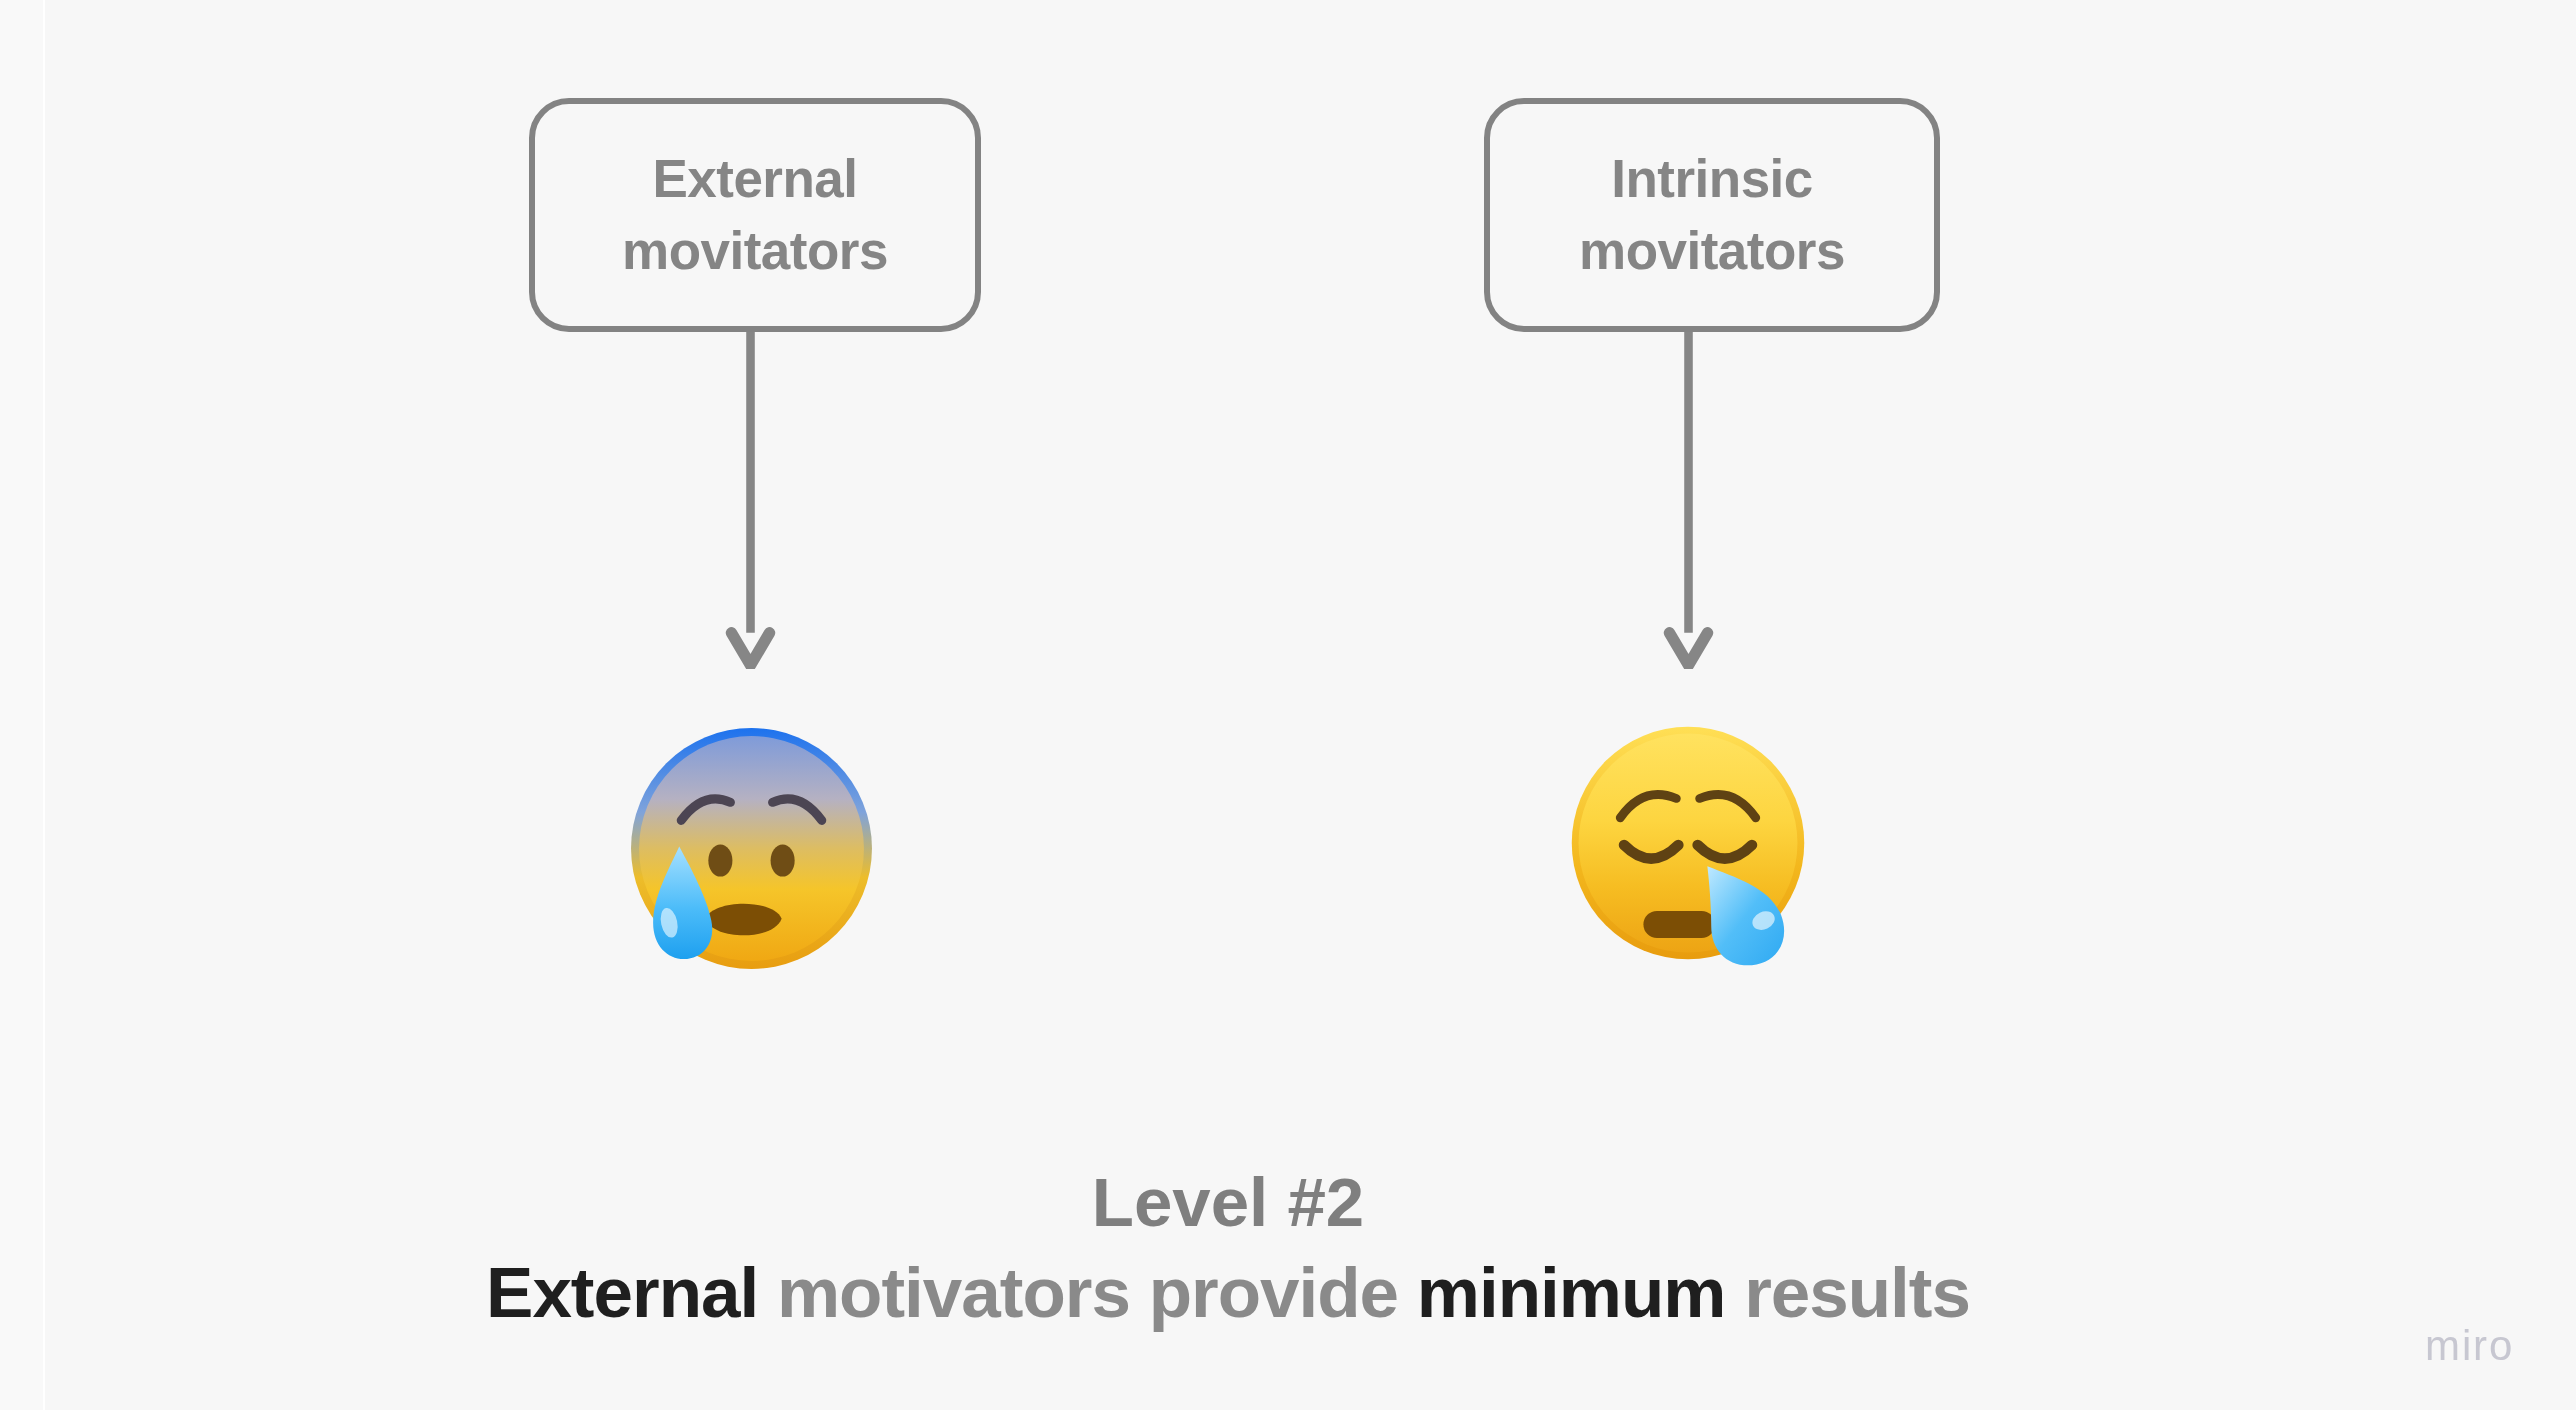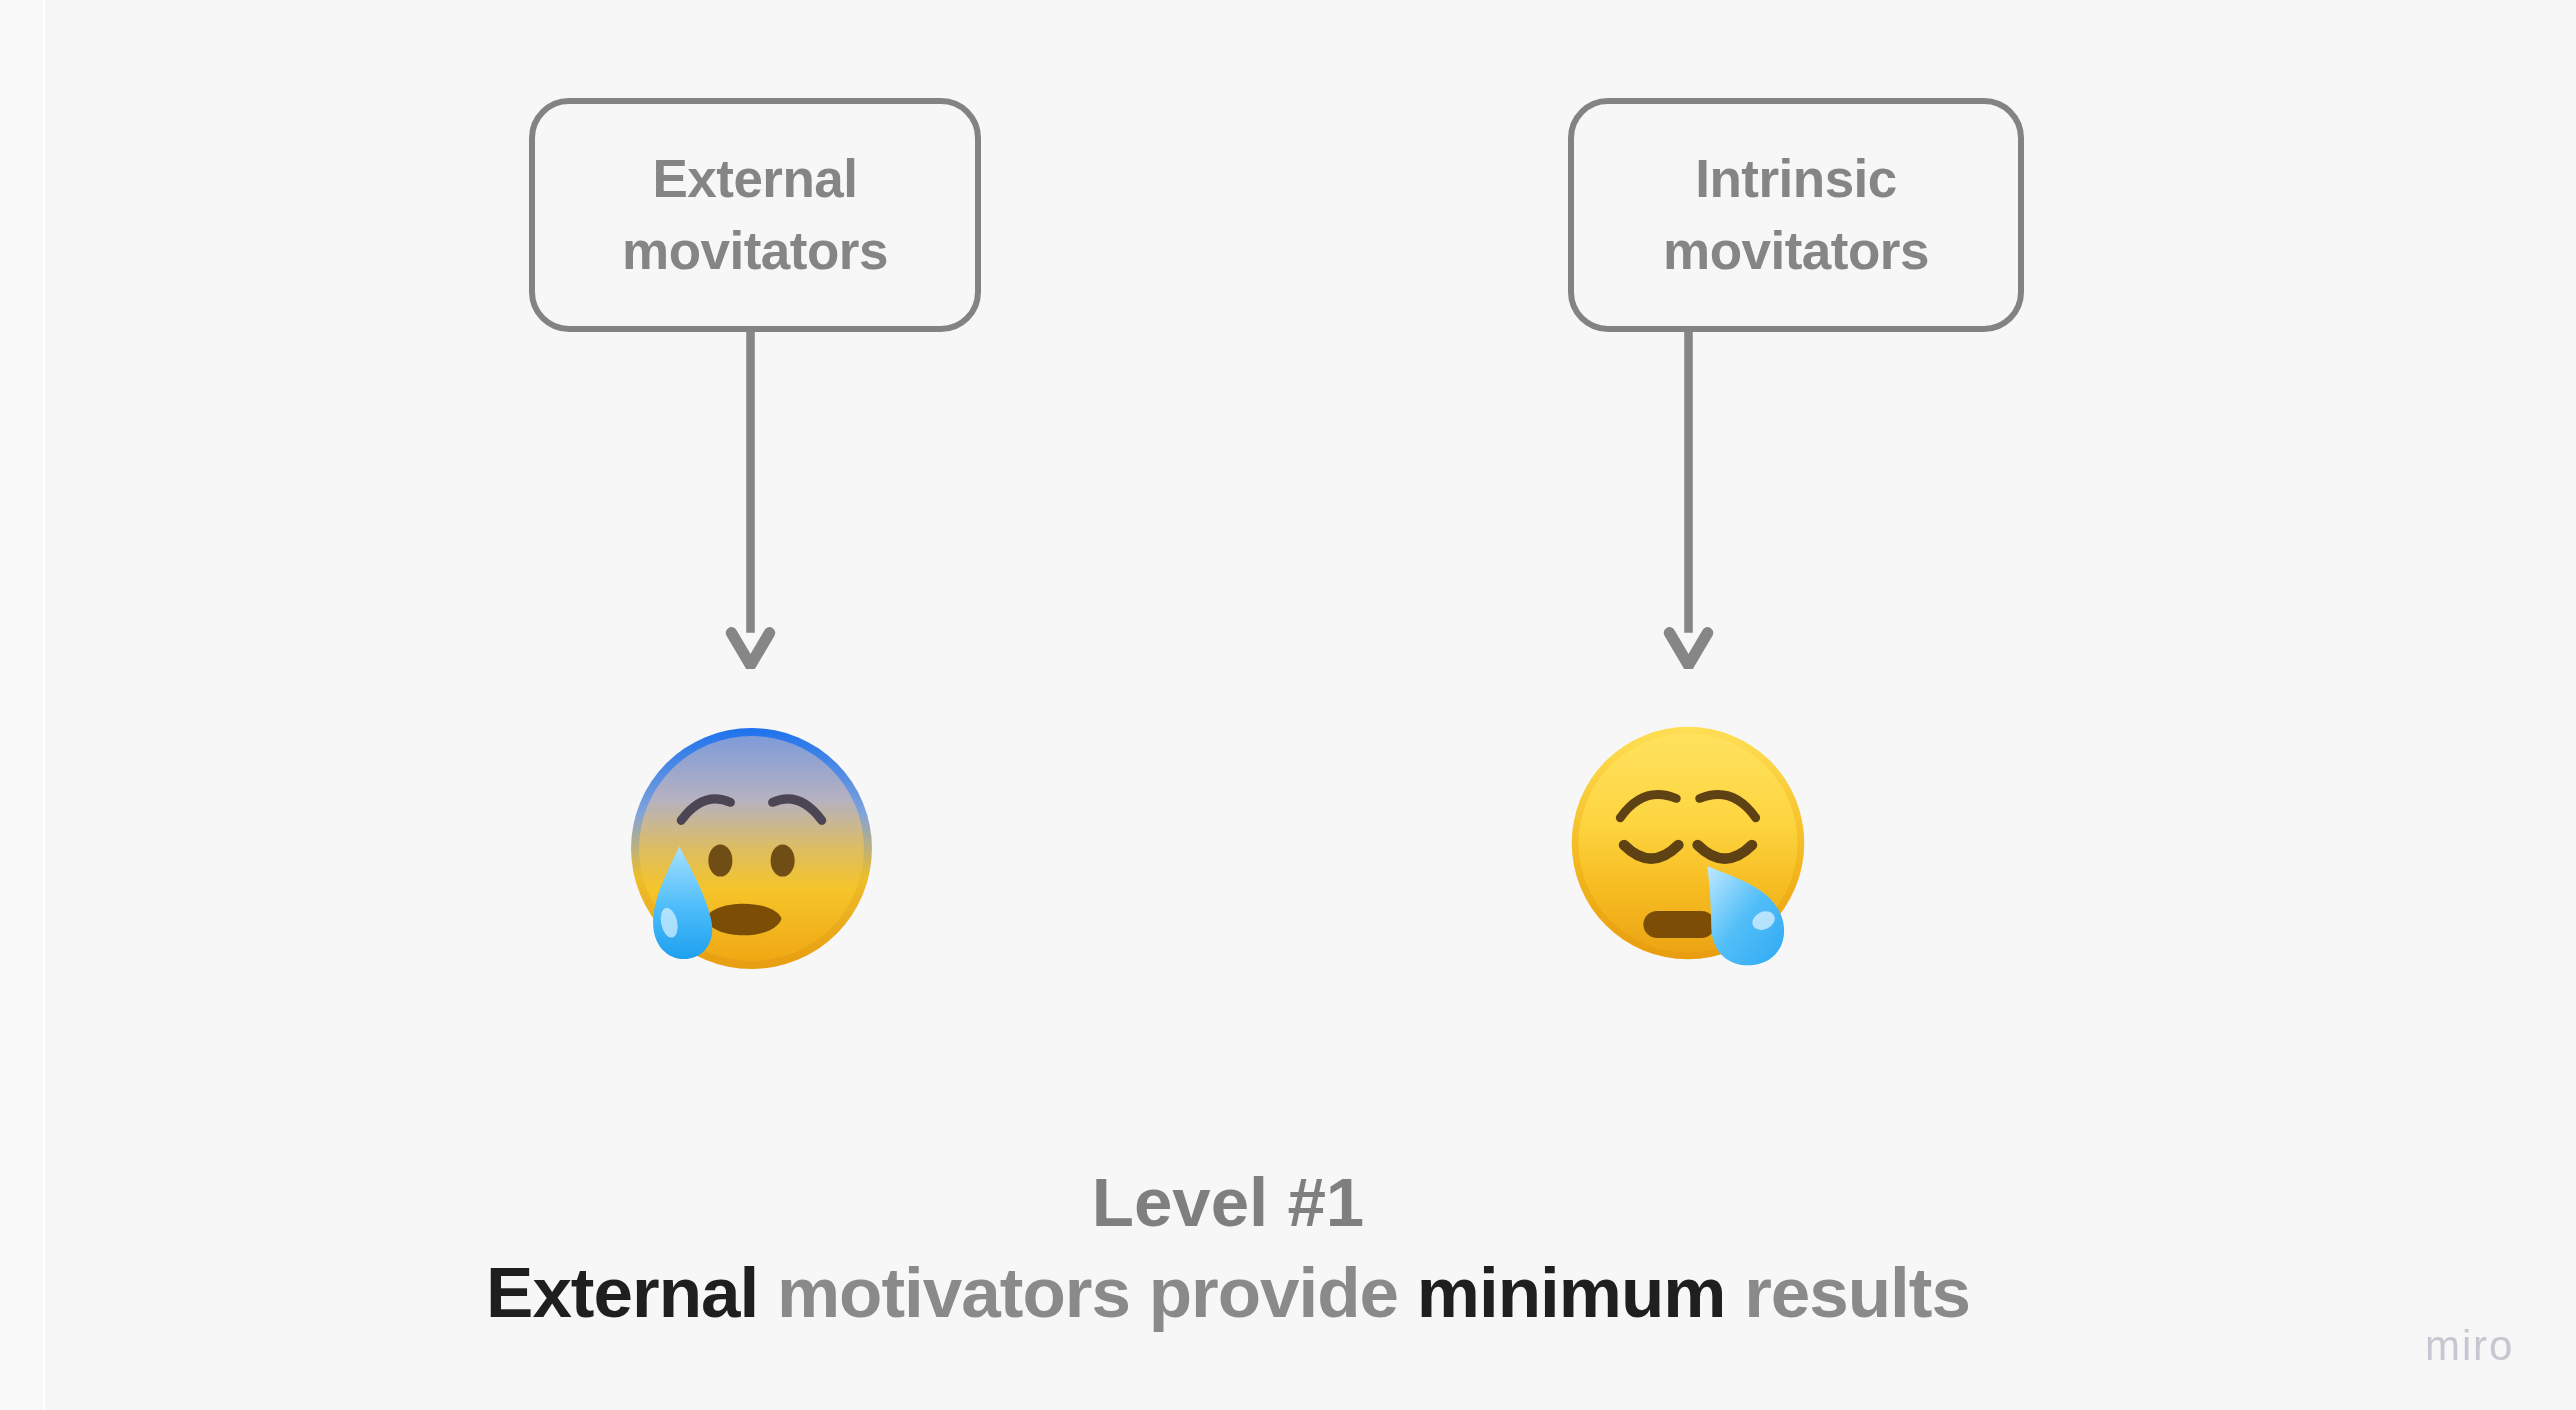--- a/index.html
+++ b/index.html
@@ -27,21 +27,21 @@
     box-sizing: border-box;
     border: 6.7px solid var(--shape-outline, #838383);
     border-radius: 40px;
     display: flex;
     flex-direction: column;
     align-items: center;
     justify-content: center;
     text-align: center;
   }
   .box-left  { left: 529px;  top: 98px; width: 452px; height: 234px; }
-  .box-right { left: 1568px; top: 98px; width: 456px; height: 234px; }
+  .box-right { left: 1484px; top: 98px; width: 456px; height: 234px; }
   .box-label-line {
     color: var(--shape-label, #858585);
     font-size: 53px;
     line-height: 72px;
     font-weight: 700;
     letter-spacing: -0.5px;
   }
   .arrow {
     position: absolute;
     width: 61px;
@@ -167,20 +167,20 @@
     <path d="M 58,100 Q 82,66 116,80" fill="none" stroke="#5f4213" stroke-width="9" stroke-linecap="round"></path>
     <path d="M 198,100 Q 174,66 140,80" fill="none" stroke="#5f4213" stroke-width="9" stroke-linecap="round"></path>
     <path d="M 62,128 Q 90,156 118,128" fill="none" stroke="#5f4213" stroke-width="11" stroke-linecap="round"></path>
     <path d="M 138,128 Q 166,156 194,128" fill="none" stroke="#5f4213" stroke-width="11" stroke-linecap="round"></path>
     <rect x="82" y="196" width="74" height="28" rx="14" fill="#7c4e05"></rect>
     <path d="M 148,150 C 178,162 212,172 224,200 C 234,226 220,250 194,252 C 168,254 152,236 152,212 C 152,190 150,168 148,150 Z" fill="url(#gradDropR)"></path>
     <ellipse cx="206" cy="206" rx="12" ry="9" fill="#ffffff" opacity="0.6" transform="rotate(-25 206 206)"></ellipse>
   </svg>
 
   <div class="caption">
-    <div class="caption-line1">Level #1</div>
+    <div class="caption-line1">Level #2</div>
     <div class="caption-line2"><span class="seg-dark">External</span><span class="seg-gray"> motivators provide </span><span class="seg-dark">minimum</span><span class="seg-gray"> results</span></div>
   </div>
 
   <div class="watermark">miro</div>
 
 </div>
 
 
 </body></html>

